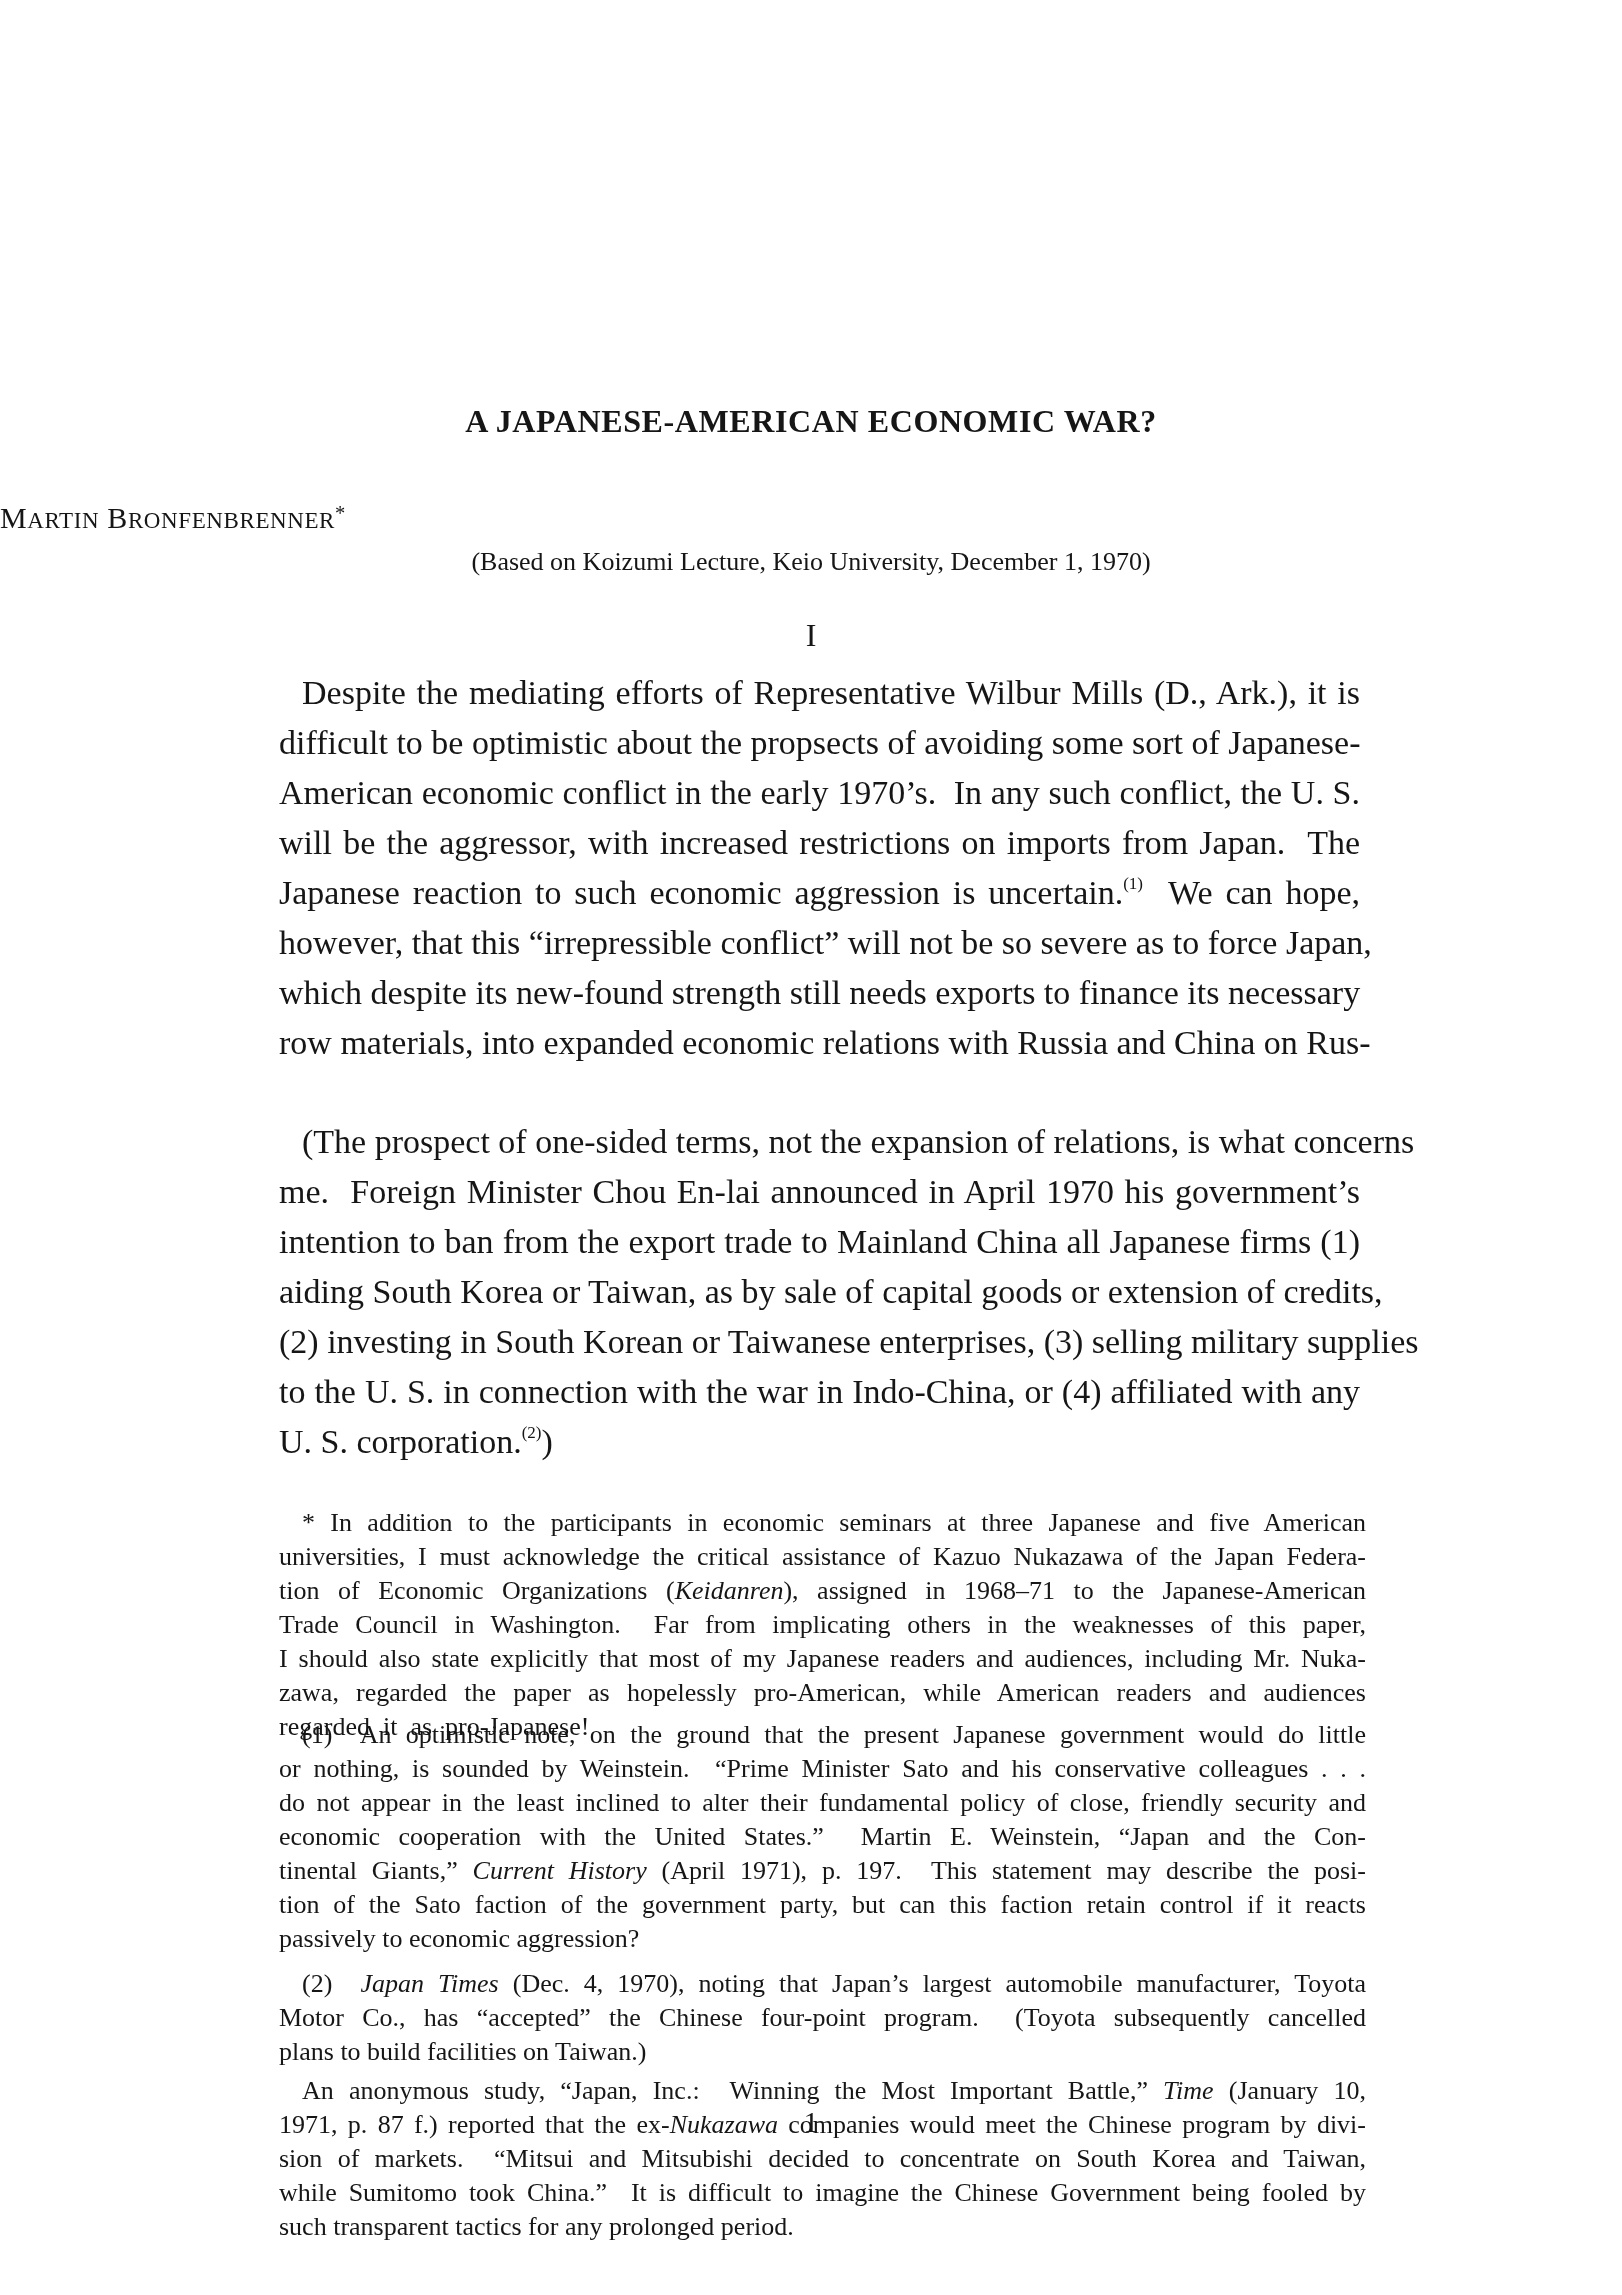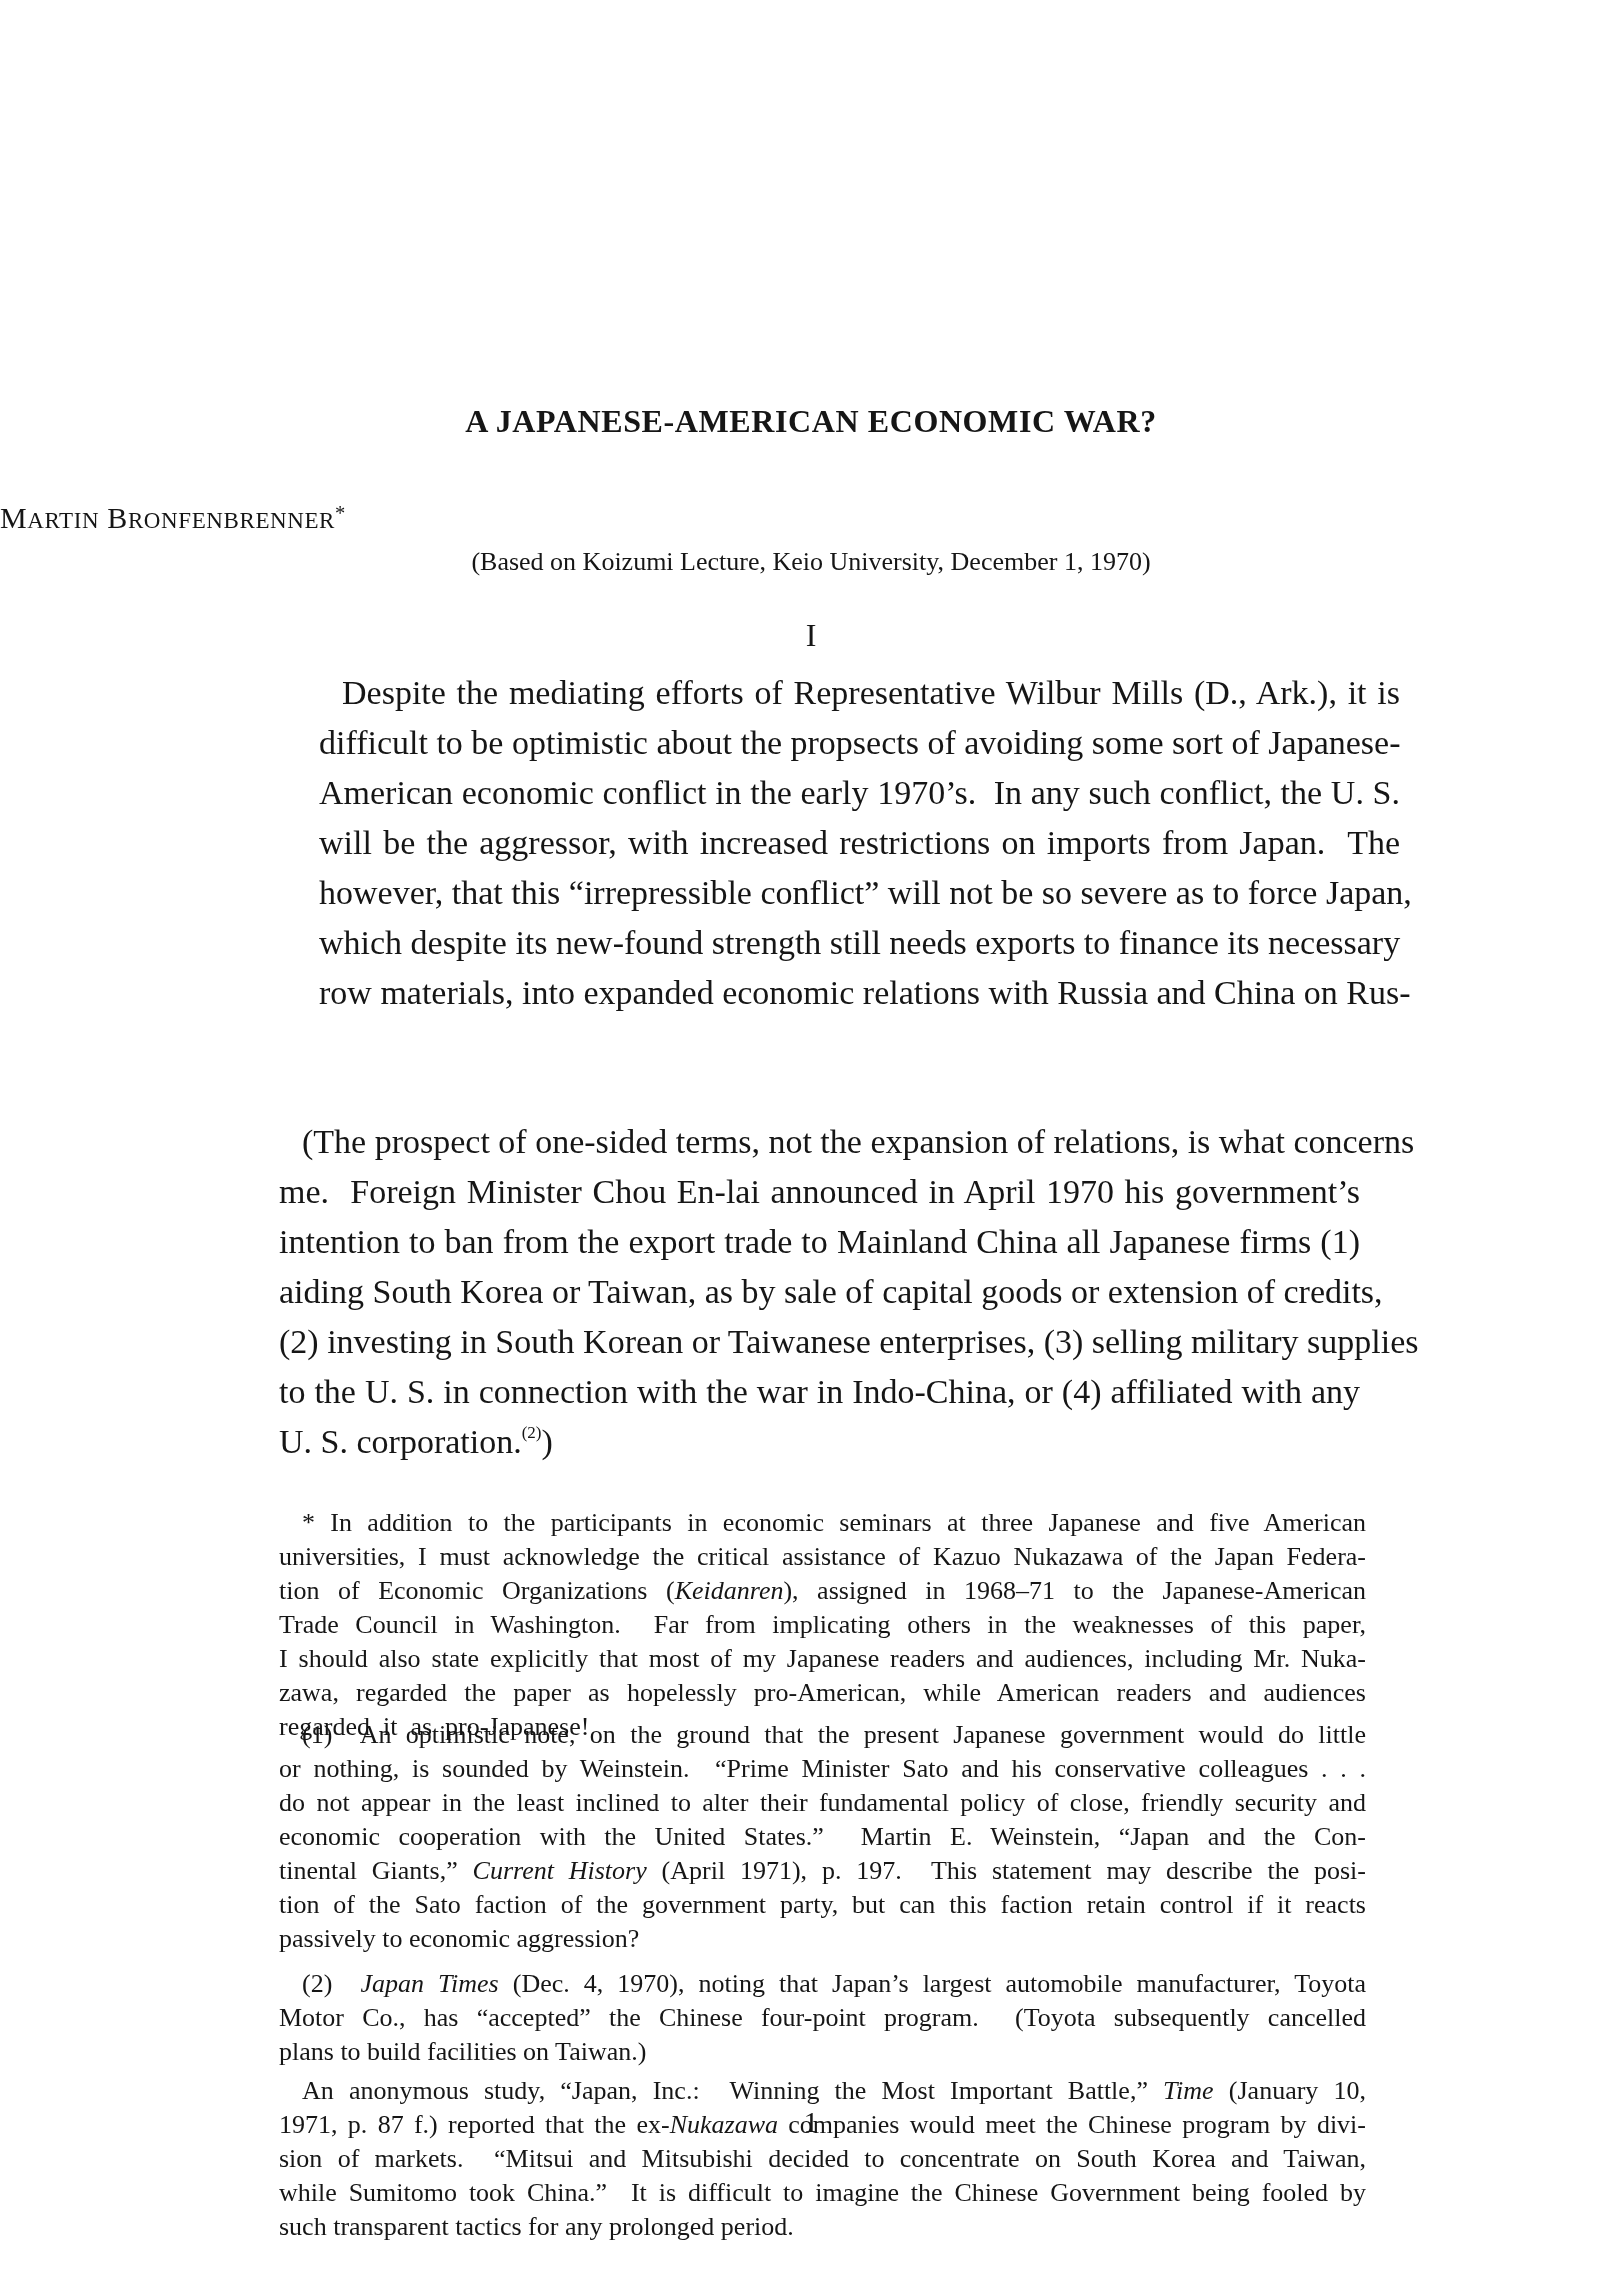--- a/index.html
+++ b/index.html
@@ -35,25 +35,26 @@
   <div class="title">A JAPANESE-AMERICAN ECONOMIC WAR?</div>
 
   <div class="author">
     <span>M</span><span class="sc">ARTIN</span>
     <span>B</span><span class="sc">RONFENBRENNER</span><sup>*</sup>
   </div>
 
   <div class="subtitle">(Based on Koizumi Lecture, Keio University, December 1, 1970)</div>
   <div class="section-num">I</div>
 
-  <div class="body-block" style="top:668px;margin-left:40px;">
+  <div class="body-block" style="top:668px;">
       <span class="line indent"><span>Despite the mediating efforts of Representative Wilbur Mills (D., Ark.), it is</span></span>
       <span class="line"><span>difficult to be optimistic about the propsects of avoiding some sort of Japanese-</span></span>
       <span class="line"><span>American economic conflict in the early 1970’s.&nbsp; In any such conflict, the U. S.</span></span>
       <span class="line"><span>will be the aggressor, with increased restrictions on imports from Japan.&nbsp; The</span></span>
+      <span class="line"><span>Japanese reaction to such economic aggression is uncertain.</span><sup>(1)</sup><span>&nbsp; We can hope,</span></span>
       <span class="line"><span>however, that this “irrepressible conflict” will not be so severe as to force Japan,</span></span>
       <span class="line"><span>which despite its new-found strength still needs exports to finance its necessary</span></span>
       <span class="line"><span>row materials, into expanded economic relations with Russia and China on Rus-</span></span>
     </div>
   <div class="body-block" style="top:1117px;">
       <span class="line indent"><span>(The prospect of one-sided terms, not the expansion of relations, is what concerns</span></span>
       <span class="line"><span>me.&nbsp; Foreign Minister Chou En-lai announced in April 1970 his government’s</span></span>
       <span class="line"><span>intention to ban from the export trade to Mainland China all Japanese firms (1)</span></span>
       <span class="line"><span>aiding South Korea or Taiwan, as by sale of capital goods or extension of credits,</span></span>
       <span class="line"><span>(2) investing in South Korean or Taiwanese enterprises, (3) selling military supplies</span></span>

